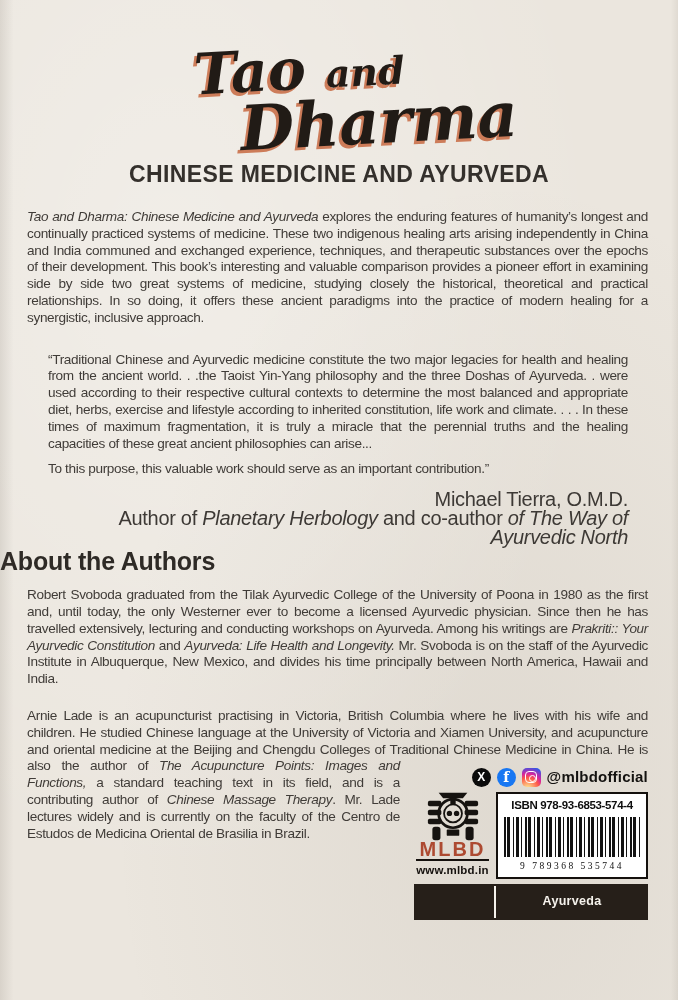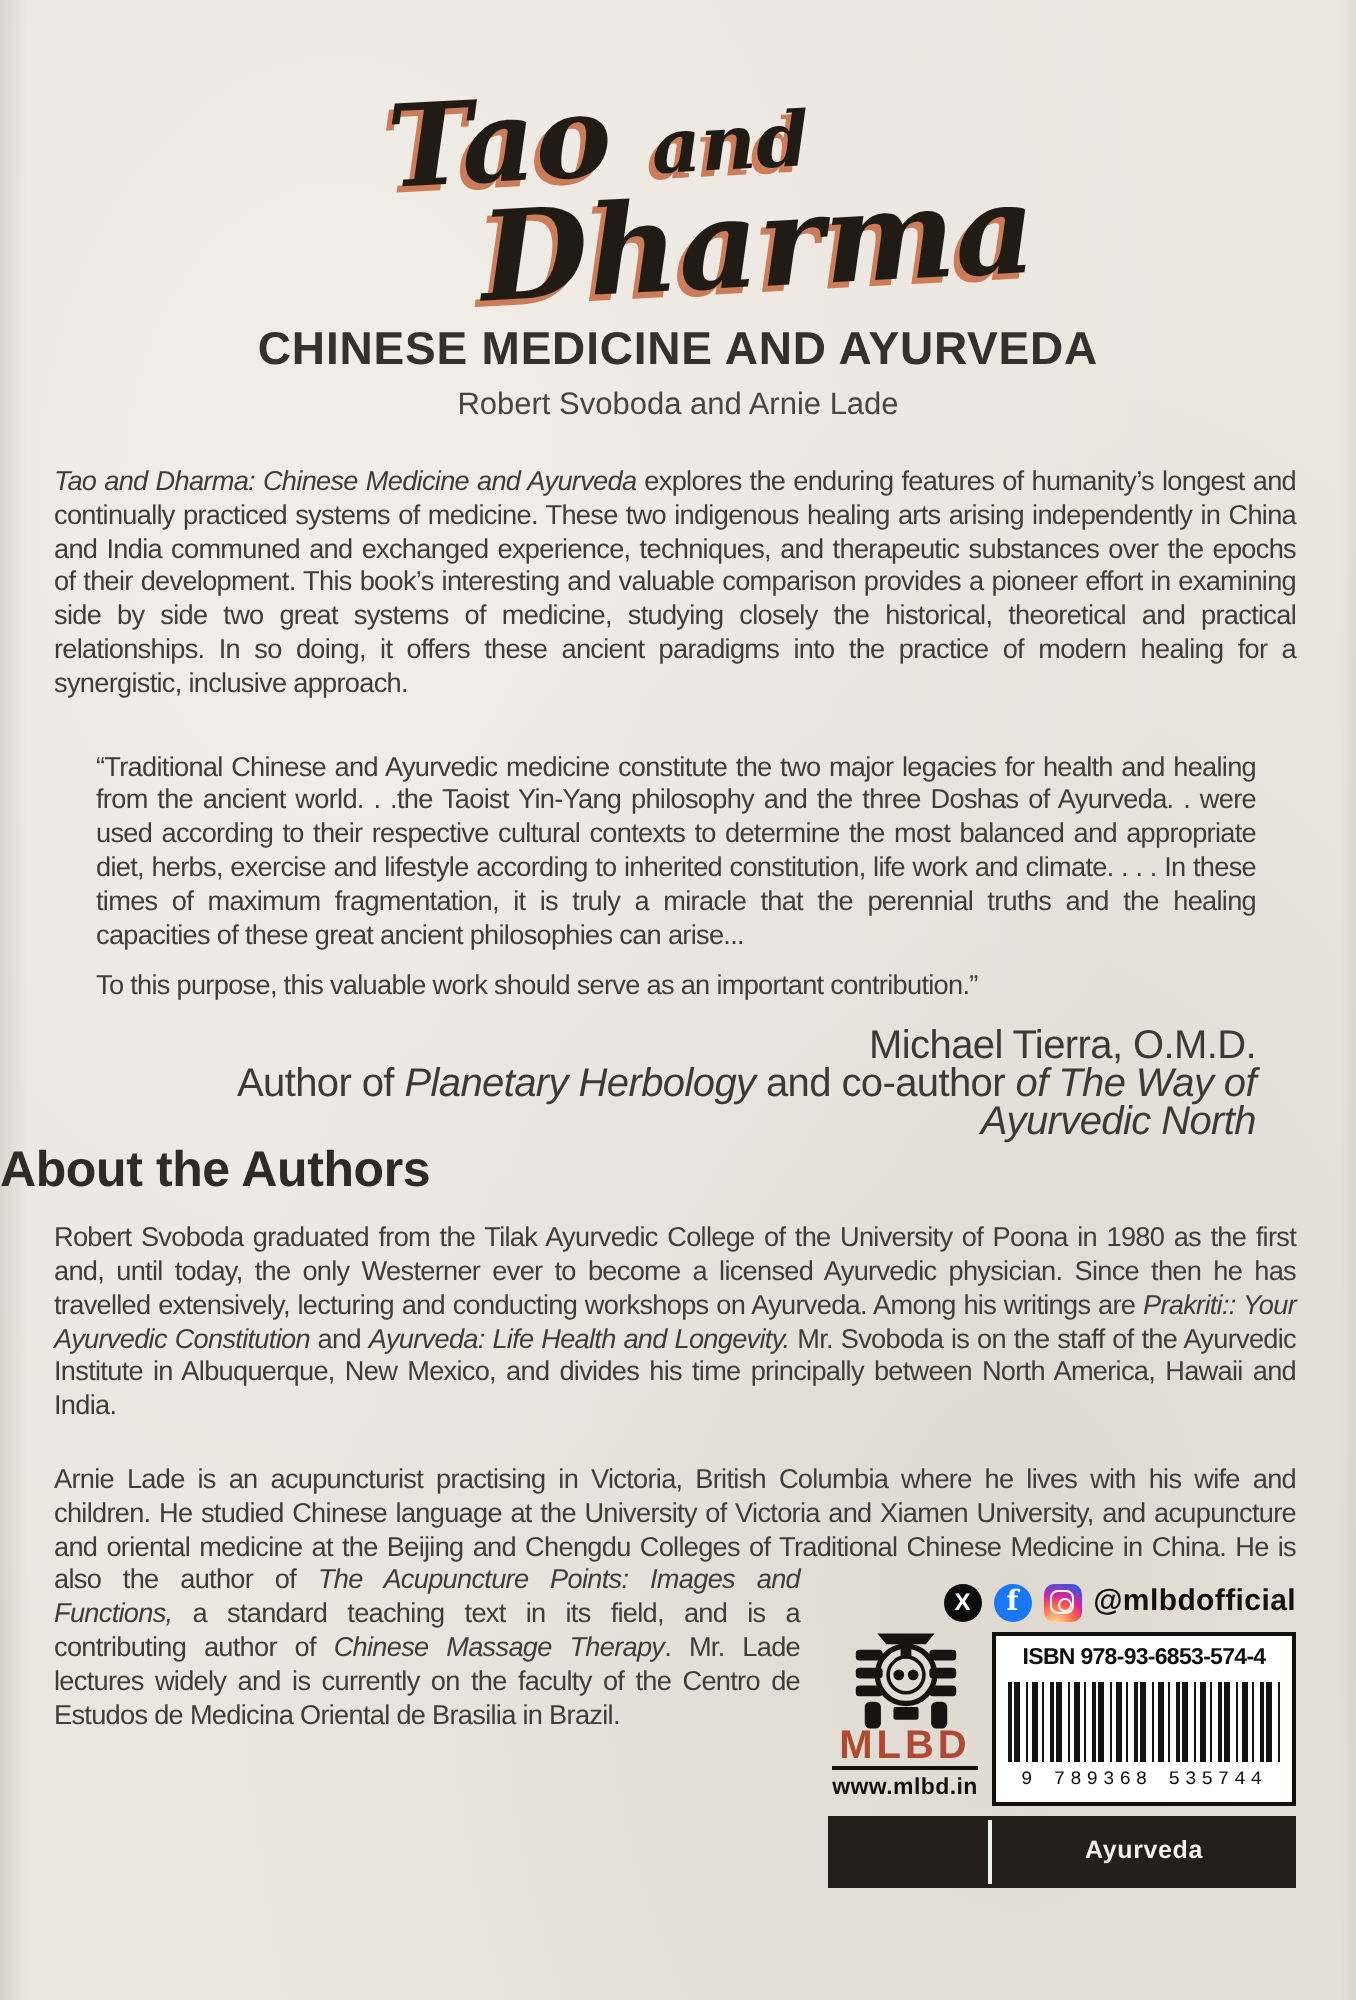--- a/index.html
+++ b/index.html
@@ -89,41 +89,40 @@
 
   .barcode-box{flex:1;background:#ffffff;border:2px solid #14100d;padding:3px 4px 2px;}
   .isbn{font-size:11.5px;font-weight:bold;color:#0e0e0e;text-align:center;white-space:nowrap;}
   .bars{
     height:40px;margin:3px 2px 0;
     background:repeating-linear-gradient(90deg,
       #131313 0 2px,#fff 2px 3px,#131313 3px 6px,#fff 6px 9px,
       #131313 9px 10px,#fff 10px 12px,#131313 12px 15px,#fff 15px 17px,
       #131313 17px 18px,#fff 18px 21px);
   }
-  .digits{font-family:Liberation Mono, monospace;font-size:9.5px;color:#0e0e0e;
+  .digits{font-family:Liberation Serif, serif;font-size:9.5px;color:#0e0e0e;
           text-align:center;letter-spacing:2.5px;margin-top:1px;white-space:nowrap;}
 
   .category-bar{margin-top:5px;height:36px;background:#261f19;display:flex;align-items:stretch;}
   .cat-left{width:80px;}
   .cat-div{width:2px;background:#f5f2ec;margin:2px 0;}
   .cat-right{flex:1;display:flex;align-items:center;justify-content:center;
              color:#f5f2ec;font-size:12.5px;font-weight:bold;letter-spacing:0.3px;}
 </style>
 </head>
 <body>
 
 <div class="cover">
 
   <div class="title-block">
     <span class="script t-line1"><span>Tao</span> <span class="t-and">and</span></span>
     <span class="script t-line2">Dharma</span>
   </div>
 
   <div class="subtitle">CHINESE MEDICINE AND AYURVEDA</div>
-  <div class="byline">Robert Svoboda and Arnie Lade</div>
 
   <p class="para desc"><i>Tao and Dharma: Chinese Medicine and Ayurveda</i><span> explores the enduring features of humanity’s longest and continually practiced systems of medicine. These two indigenous healing arts arising independently in China and India communed and exchanged experience, techniques, and therapeutic substances over the epochs of their development. This book’s interesting and valuable comparison provides a pioneer effort in examining side by side two great systems of medicine, studying closely the historical, theoretical and practical relationships. In so doing, it offers these ancient paradigms into the practice of modern healing for a synergistic, inclusive approach.</span></p>
 
   <p class="para quote">“Traditional Chinese and Ayurvedic medicine constitute the two major legacies for health and healing from the ancient world. . .the Taoist Yin-Yang philosophy and the three Doshas of Ayurveda. . were used according to their respective cultural contexts to determine the most balanced and appropriate diet, herbs, exercise and lifestyle according to inherited constitution, life work and climate. . . . In these times of maximum fragmentation, it is truly a miracle that the perennial truths and the healing capacities of these great ancient philosophies can arise...</p>
   <p class="para closing">To this purpose, this valuable work should serve as an important contribution.”</p>
   <div class="attrib">
     <div>Michael Tierra, O.M.D.</div>
     <div><span>Author of </span><i>Planetary Herbology</i><span> and co-author </span><i>of The Way of Ayurvedic North</i></div>
   </div>
 

